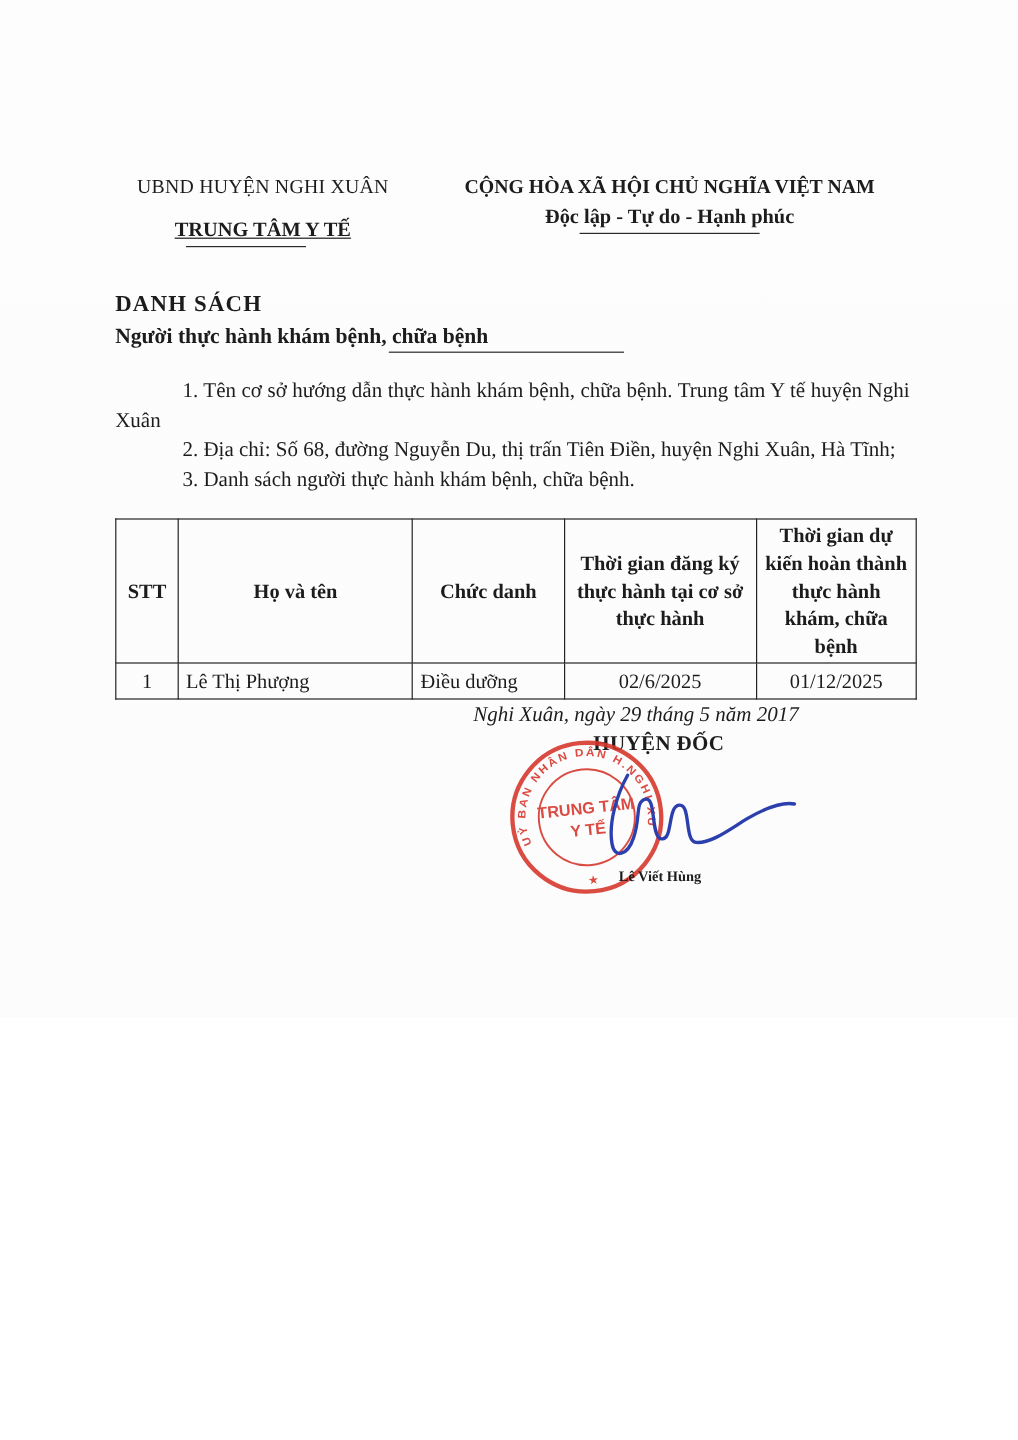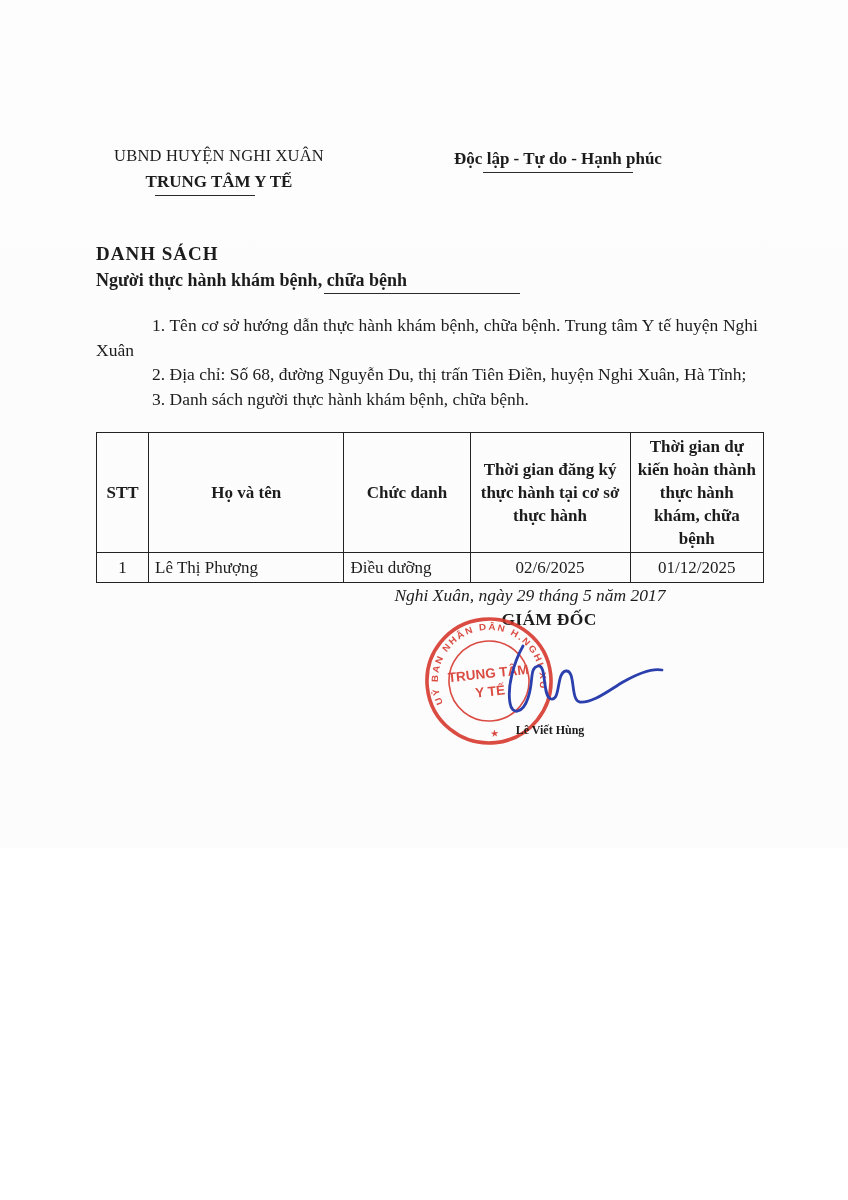--- a/index.html
+++ b/index.html
@@ -16,21 +16,21 @@
   }
   .page{
     position:relative;width:848px;height:848px;overflow:hidden;
     background:linear-gradient(180deg,#fdfdfd 0%,#fcfcfd 100%);
   }
   .abs{position:absolute;}
 
   
   .header-left{left:100px;top:145px;width:238px;text-align:center;line-height:22px;}
   .header-left .l1{font-size:16.5px;letter-spacing:.2px;}
-  .header-left .l2{font-size:17px;font-weight:bold;margin-top:4px;}
+  .header-left .l2{font-size:17px;font-weight:bold;margin-top:14px;text-decoration:underline;}
   .rule{border-top:1.6px solid #2a2a2a;height:0;}
   .rule-left{width:100px;margin:2px auto 0;transform:translateX(-14px);}
   .header-right{left:362px;top:145px;width:392px;text-align:center;line-height:22px;}
   .header-right .l1{font-size:16.5px;font-weight:bold;}
   .header-right .l2{font-size:17px;font-weight:bold;margin-top:3px;}
   .rule-right{width:150px;margin:2px auto 0;}
 
   
   .title-block{left:96px;top:243px;width:668px;text-align:left;}
   .title-block .t1{font-size:19px;font-weight:bold;letter-spacing:1px;}
@@ -76,20 +76,21 @@
 
 <div class="page">
 
   <div class="abs header-left">
     <div class="l1">UBND HUYỆN NGHI XUÂN</div>
     <div class="l2">TRUNG TÂM Y TẾ</div>
     <div class="rule rule-left"></div>
   </div>
 
   <div class="abs header-right">
+    <div class="l1">CỘNG HÒA XÃ HỘI CHỦ NGHĨA VIỆT NAM</div>
     <div class="l2">Độc lập - Tự do - Hạnh phúc</div>
     <div class="rule rule-right"></div>
   </div>
 
   <div class="abs title-block">
     <div class="t1">DANH SÁCH</div>
     <div class="t2">Người thực hành khám bệnh, chữa bệnh</div>
     <div class="rule rule-title"></div>
   </div>
 
@@ -122,21 +123,21 @@
         <td class="l">Lê Thị Phượng</td>
         <td class="l">Điều dưỡng</td>
         <td class="c">02/6/2025</td>
         <td class="c">01/12/2025</td>
       </tr>
     </tbody>
   </table>
 
   <div class="abs signoff">
     <div class="pd">Nghi Xuân, ngày 29 tháng 5 năm 2017</div>
-    <div class="role">GIÁM ĐỐC</div>
+    <div class="role">HUYỆN ĐỐC</div>
   </div>
 
   <svg class="abs stamp-sig" viewBox="0 0 290 150">
     <g opacity="0.88" transform="rotate(-6 79 73)">
       <circle class="stamp-stroke" cx="79" cy="73" r="62" stroke-width="3.6"></circle>
       <circle class="stamp-stroke" cx="79" cy="73" r="40" stroke-width="1.6"></circle>
       <path id="rimpath" d="M 31.1 90.4 A 51 51 0 1 1 126.9 90.4" fill="none"></path>
       <text class="stamp-fill rim-text">
         <textPath href="#rimpath" startOffset="0" textLength="278" lengthAdjust="spacingAndGlyphs">UỶ BAN NHÂN DÂN H.NGHI XUÂN T.HÀ TĨNH</textPath>
       </text>

